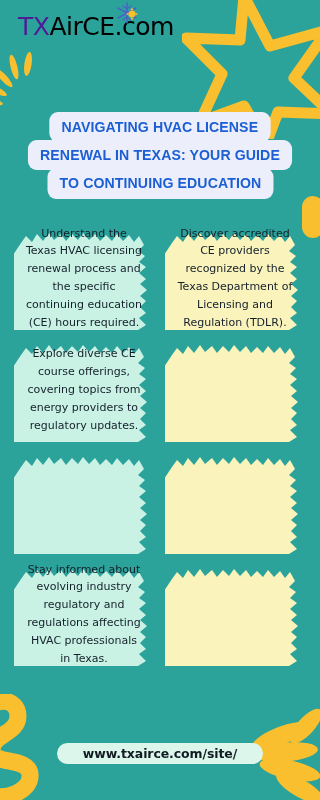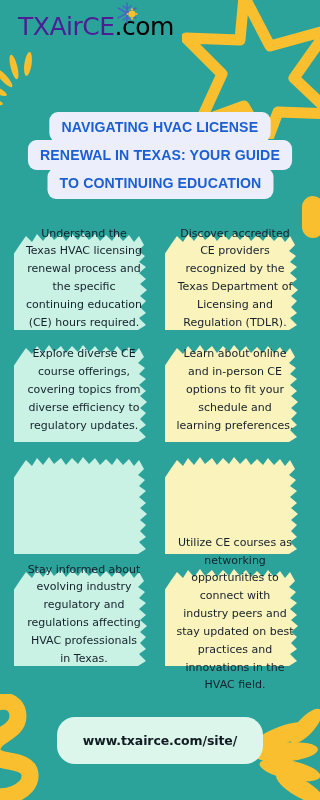--- a/index.html
+++ b/index.html
@@ -21,22 +21,22 @@
   #blob-r     { top:196px; right:-4px;  }
 
   
   .logo-wrap {
     position:absolute; top:14px; left:18px; z-index:3;
     display:flex; align-items:flex-end;
   }
   .logo-text { font-size:25px; letter-spacing:-.5px; line-height:1;
                font-family:"DejaVu Sans", sans-serif; position:relative; }
   .lg-tx  { color:#4c1d95; }
-  .lg-air { color:#4c1d95; }
-  .lg-ce  { color:#4c1d95; }
+  .lg-air { color:#000000; }
+  .lg-ce  { color:#000000; }
   .lg-dot { color:#000000; }
   .logo-icon { position:absolute; top:-13px; left:96px; }
 
   
   .title-block {
     position:absolute; top:112px; left:0; width:320px; z-index:3;
     display:flex; flex-direction:column; align-items:center; gap:0;
   }
   .title-line {
     background:#eceffb;
@@ -85,21 +85,21 @@
   
   .footer {
     position:absolute; bottom:36px; left:0; width:320px;
     display:flex; justify-content:center; z-index:3;
   }
   .url-pill {
     background:#ddf6ec;
     color:#111b22;
     font-size:12.5px;
     font-weight:bold;
-    padding:16px 26px;
+    padding:3px 26px;
     border-radius:18px;
     letter-spacing:-.1px;
     font-family:"DejaVu Sans", sans-serif;
   }
 </style>
 </head>
 <body>
 
 <div class="decor">
 
@@ -179,28 +179,27 @@
     <svg class="bg" viewBox="0 0 140 104" preserveAspectRatio="none">
       <path d="M7 17 l5-7 6 6 5-8 6 7 6-8 5 7 7-6 5 7 6-7 6 6 5-7 6 7 6-6 5 7 6-6 6 6 5-7 6 7 6-6 5 7 5-6 5 9 -6 6 7 5 -6 6 7 5 -7 6 7 6 -6 5 7 6 -7 6 6 5 -6 6 6 6 -7 5 7 7 -8 5 7 6 -7 5 -6 -6 -6 7 -5 -7 -6 6 -5 -6 -6 7 -6 -7 -5 7 -6 -6 -6 6 -5 -7 -6 7 -6 -6 -5 6 -6 -7 -6 7 -5 -6 -6 6 -6 -7 -5 7 -7 -8 -5 6 -6 -6 7 -5 -7 -6 6 -5 -6 6 -6 -7 -5 6 -6 -6 7 -6 -7 -5 6 -6 -6 7 -6 -7 -5 6 Z" fill="#faf3bc"></path>
     </svg>
     <p>Discover accredited CE providers recognized by the Texas Department of Licensing and Regulation (TDLR).</p>
   </div>
 
   <div class="card">
     <svg class="bg" viewBox="0 0 140 104" preserveAspectRatio="none">
       <path d="M7 17 l5-7 6 6 5-8 6 7 6-8 5 7 7-6 5 7 6-7 6 6 5-7 6 7 6-6 5 7 6-6 6 6 5-7 6 7 6-6 5 7 5-6 5 9 -6 6 7 5 -6 6 7 5 -7 6 7 6 -6 5 7 6 -7 6 6 5 -6 6 6 6 -7 5 7 7 -8 5 7 6 -7 5 -6 -6 -6 7 -5 -7 -6 6 -5 -6 -6 7 -6 -7 -5 7 -6 -6 -6 6 -5 -7 -6 7 -6 -6 -5 6 -6 -7 -6 7 -5 -6 -6 6 -6 -7 -5 7 -7 -8 -5 6 -6 -6 7 -5 -7 -6 6 -5 -6 6 -6 -7 -5 6 -6 -6 7 -6 -7 -5 6 -6 -6 7 -6 -7 -5 6 Z" fill="#c9f2e4"></path>
     </svg>
-    <p>Explore diverse CE course offerings, covering topics from diverse efficiency to regulatory updates.</p>
-  </div>
-
-  <div class="card">
-    <svg class="bg" viewBox="0 0 140 104" preserveAspectRatio="none">
-      <path d="M7 17 l5-7 6 6 5-8 6 7 6-8 5 7 7-6 5 7 6-7 6 6 5-7 6 7 6-6 5 7 6-6 6 6 5-7 6 7 6-6 5 7 5-6 5 9 -6 6 7 5 -6 6 7 5 -7 6 7 6 -6 5 7 6 -7 6 6 5 -6 6 6 6 -7 5 7 7 -8 5 7 6 -7 5 -6 -6 -6 7 -5 -7 -6 6 -5 -6 -6 7 -6 -7 -5 7 -6 -6 -6 6 -5 -7 -6 7 -6 -6 -5 6 -6 -7 -6 7 -5 -6 -6 6 -6 -7 -5 7 -7 -8 -5 6 -6 -6 7 -5 -7 -6 6 -5 -6 6 -6 -7 -5 6 -6 -6 7 -6 -7 -5 6 -6 -6 7 -6 -7 -5 6 Z" fill="#faf3bc"></path>
-    </svg>
-    <p>Learn about online and in-person CE options to fit your schedule and learning preferences.</p>
+    <p>Explore diverse CE course offerings, covering topics from energy providers to regulatory updates.</p>
+  </div>
+
+  <div class="card">
+    <svg class="bg" viewBox="0 0 140 104" preserveAspectRatio="none">
+      <path d="M7 17 l5-7 6 6 5-8 6 7 6-8 5 7 7-6 5 7 6-7 6 6 5-7 6 7 6-6 5 7 6-6 6 6 5-7 6 7 6-6 5 7 5-6 5 9 -6 6 7 5 -6 6 7 5 -7 6 7 6 -6 5 7 6 -7 6 6 5 -6 6 6 6 -7 5 7 7 -8 5 7 6 -7 5 -6 -6 -6 7 -5 -7 -6 6 -5 -6 -6 7 -6 -7 -5 7 -6 -6 -6 6 -5 -7 -6 7 -6 -6 -5 6 -6 -7 -6 7 -5 -6 -6 6 -6 -7 -5 7 -7 -8 -5 6 -6 -6 7 -5 -7 -6 6 -5 -6 6 -6 -7 -5 6 -6 -6 7 -6 -7 -5 6 -6 -6 7 -6 -7 -5 6 Z" fill="#faf3bc"></path>
+    </svg>
   </div>
 
   <div class="card">
     <svg class="bg" viewBox="0 0 140 104" preserveAspectRatio="none">
       <path d="M7 17 l5-7 6 6 5-8 6 7 6-8 5 7 7-6 5 7 6-7 6 6 5-7 6 7 6-6 5 7 6-6 6 6 5-7 6 7 6-6 5 7 5-6 5 9 -6 6 7 5 -6 6 7 5 -7 6 7 6 -6 5 7 6 -7 6 6 5 -6 6 6 6 -7 5 7 7 -8 5 7 6 -7 5 -6 -6 -6 7 -5 -7 -6 6 -5 -6 -6 7 -6 -7 -5 7 -6 -6 -6 6 -5 -7 -6 7 -6 -6 -5 6 -6 -7 -6 7 -5 -6 -6 6 -6 -7 -5 7 -7 -8 -5 6 -6 -6 7 -5 -7 -6 6 -5 -6 6 -6 -7 -5 6 -6 -6 7 -6 -7 -5 6 -6 -6 7 -6 -7 -5 6 Z" fill="#c9f2e4"></path>
     </svg>
   </div>
 
   <div class="card">
     <svg class="bg" viewBox="0 0 140 104" preserveAspectRatio="none">
@@ -212,20 +211,19 @@
     <svg class="bg" viewBox="0 0 140 104" preserveAspectRatio="none">
       <path d="M7 17 l5-7 6 6 5-8 6 7 6-8 5 7 7-6 5 7 6-7 6 6 5-7 6 7 6-6 5 7 6-6 6 6 5-7 6 7 6-6 5 7 5-6 5 9 -6 6 7 5 -6 6 7 5 -7 6 7 6 -6 5 7 6 -7 6 6 5 -6 6 6 6 -7 5 7 7 -8 5 7 6 -7 5 -6 -6 -6 7 -5 -7 -6 6 -5 -6 -6 7 -6 -7 -5 7 -6 -6 -6 6 -5 -7 -6 7 -6 -6 -5 6 -6 -7 -6 7 -5 -6 -6 6 -6 -7 -5 7 -7 -8 -5 6 -6 -6 7 -5 -7 -6 6 -5 -6 6 -6 -7 -5 6 -6 -6 7 -6 -7 -5 6 -6 -6 7 -6 -7 -5 6 Z" fill="#c9f2e4"></path>
     </svg>
     <p>Stay informed about evolving industry regulatory and regulations affecting HVAC professionals in Texas.</p>
   </div>
 
   <div class="card">
     <svg class="bg" viewBox="0 0 140 104" preserveAspectRatio="none">
       <path d="M7 17 l5-7 6 6 5-8 6 7 6-8 5 7 7-6 5 7 6-7 6 6 5-7 6 7 6-6 5 7 6-6 6 6 5-7 6 7 6-6 5 7 5-6 5 9 -6 6 7 5 -6 6 7 5 -7 6 7 6 -6 5 7 6 -7 6 6 5 -6 6 6 6 -7 5 7 7 -8 5 7 6 -7 5 -6 -6 -6 7 -5 -7 -6 6 -5 -6 -6 7 -6 -7 -5 7 -6 -6 -6 6 -5 -7 -6 7 -6 -6 -5 6 -6 -7 -6 7 -5 -6 -6 6 -6 -7 -5 7 -7 -8 -5 6 -6 -6 7 -5 -7 -6 6 -5 -6 6 -6 -7 -5 6 -6 -6 7 -6 -7 -5 6 -6 -6 7 -6 -7 -5 6 Z" fill="#faf3bc"></path>
     </svg>
-    <p>Utilize CE courses as networking opportunities to connect with industry peers and stay updated on best practices and innovations in the HVAC field.</p>
   </div>
 
 </div>
 
 <div class="footer">
   <div class="url-pill">www.txairce.com/site/</div>
 </div>
 
 </body></html>

